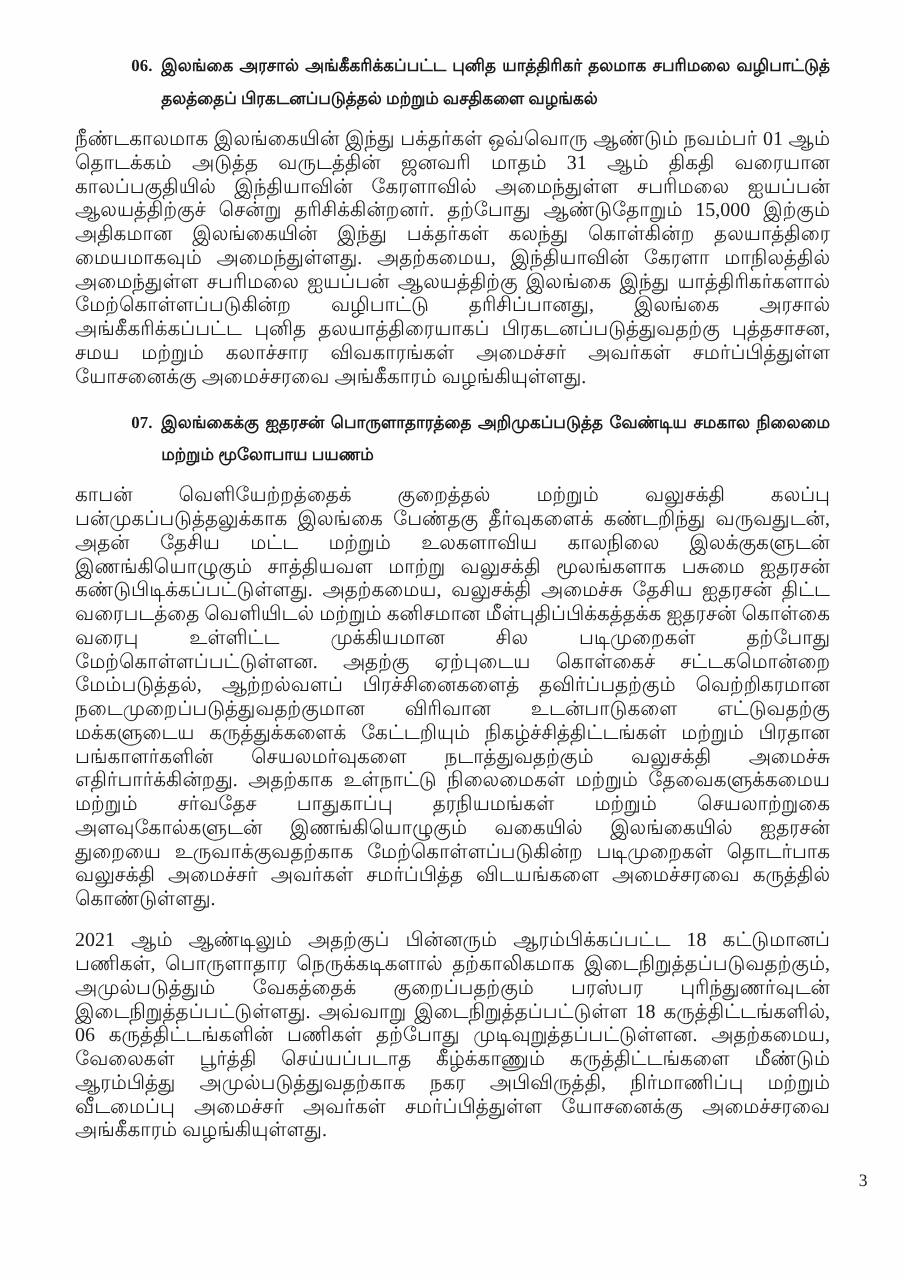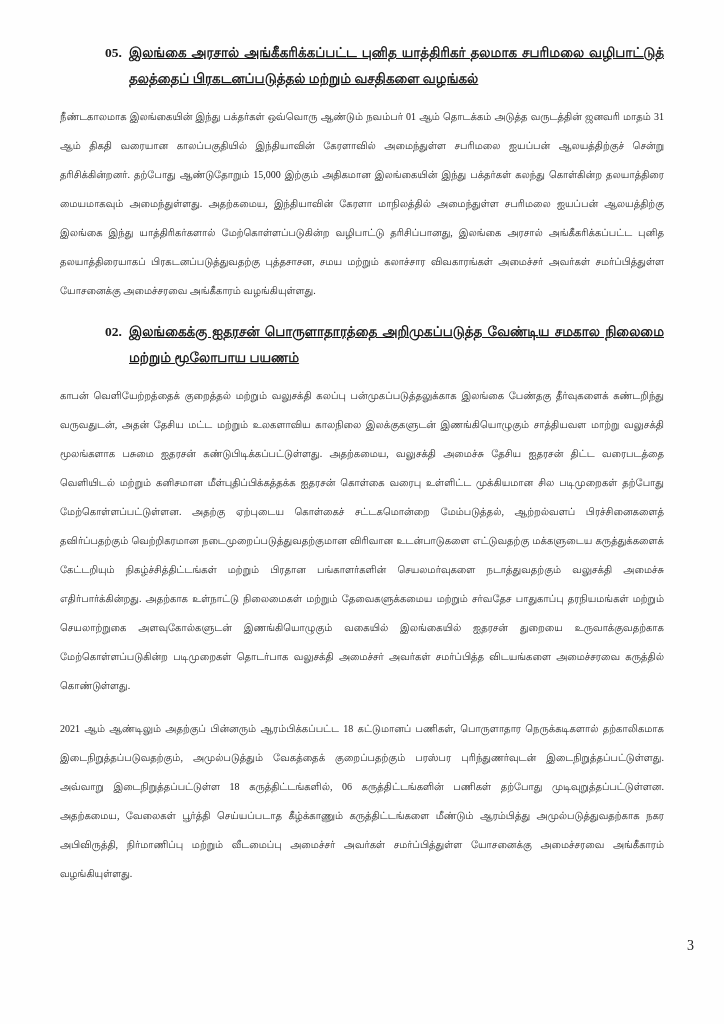--- a/index.html
+++ b/index.html
@@ -32,54 +32,53 @@
     line-height: 26px;
     margin: 0 0 10px 45px;
   }
   .sec-num {
     flex: 0 0 24px;
     white-space: nowrap;
   }
   .sec-title {
     flex: 1 1 auto;
     text-align: justify;
-    text-decoration: underline;
   }
   .para {
-    font-size: 10px;
-    line-height: 29px;
+    font-size: 16px;
+    line-height: 19px;
     text-align: justify;
     text-justify: inter-word;
     margin: 0 0 14px 0;
   }
   .page-number {
     position: absolute;
     right: 30px;
     top: 938px;
     font-size: 14px;
     color: #1a1a1a;
   }
 </style>
 </head>
 <body>
 
 <div class="page">
   <div class="content">
 
     <div class="section">
       <div class="section-heading">
-        <span class="sec-num">05.</span>
+        <span class="sec-num">06.</span>
         <span class="sec-title">இலங்கை அரசால் அங்கீகரிக்கப்பட்ட புனித யாத்திரிகர் தலமாக சபரிமலை வழிபாட்டுத் தலத்தைப் பிரகடனப்படுத்தல் மற்றும் வசதிகளை வழங்கல்</span>
       </div>
       <div class="para">நீண்டகாலமாக இலங்கையின் இந்து பக்தர்கள் ஒவ்வொரு ஆண்டும் நவம்பர் 01 ஆம் தொடக்கம் அடுத்த வருடத்தின் ஜனவரி மாதம் 31 ஆம் திகதி வரையான காலப்பகுதியில் இந்தியாவின் கேரளாவில் அமைந்துள்ள சபரிமலை ஐயப்பன் ஆலயத்திற்குச் சென்று தரிசிக்கின்றனர். தற்போது ஆண்டுதோறும் 15,000 இற்கும் அதிகமான இலங்கையின் இந்து பக்தர்கள் கலந்து கொள்கின்ற தலயாத்திரை மையமாகவும் அமைந்துள்ளது. அதற்கமைய, இந்தியாவின் கேரளா மாநிலத்தில் அமைந்துள்ள சபரிமலை ஐயப்பன் ஆலயத்திற்கு இலங்கை இந்து யாத்திரிகர்களால் மேற்கொள்ளப்படுகின்ற வழிபாட்டு தரிசிப்பானது, இலங்கை அரசால் அங்கீகரிக்கப்பட்ட புனித தலயாத்திரையாகப் பிரகடனப்படுத்துவதற்கு புத்தசாசன, சமய மற்றும் கலாச்சார விவகாரங்கள் அமைச்சர் அவர்கள் சமர்ப்பித்துள்ள யோசனைக்கு அமைச்சரவை அங்கீகாரம் வழங்கியுள்ளது.</div>
     </div>
 
     <div class="section">
       <div class="section-heading">
-        <span class="sec-num">02.</span>
+        <span class="sec-num">07.</span>
         <span class="sec-title">இலங்கைக்கு ஐதரசன் பொருளாதாரத்தை அறிமுகப்படுத்த வேண்டிய சமகால நிலைமை மற்றும் மூலோபாய பயணம்</span>
       </div>
       <div class="para">காபன் வெளியேற்றத்தைக் குறைத்தல் மற்றும் வலுசக்தி கலப்பு பன்முகப்படுத்தலுக்காக இலங்கை பேண்தகு தீர்வுகளைக் கண்டறிந்து வருவதுடன், அதன் தேசிய மட்ட மற்றும் உலகளாவிய காலநிலை இலக்குகளுடன் இணங்கியொழுகும் சாத்தியவள மாற்று வலுசக்தி மூலங்களாக பசுமை ஐதரசன் கண்டுபிடிக்கப்பட்டுள்ளது. அதற்கமைய, வலுசக்தி அமைச்சு தேசிய ஐதரசன் திட்ட வரைபடத்தை வெளியிடல் மற்றும் கனிசமான மீள்புதிப்பிக்கத்தக்க ஐதரசன் கொள்கை வரைபு உள்ளிட்ட முக்கியமான சில படிமுறைகள் தற்போது மேற்கொள்ளப்பட்டுள்ளன. அதற்கு ஏற்புடைய கொள்கைச் சட்டகமொன்றை மேம்படுத்தல், ஆற்றல்வளப் பிரச்சினைகளைத் தவிர்ப்பதற்கும் வெற்றிகரமான நடைமுறைப்படுத்துவதற்குமான விரிவான உடன்பாடுகளை எட்டுவதற்கு மக்களுடைய கருத்துக்களைக் கேட்டறியும் நிகழ்ச்சித்திட்டங்கள் மற்றும் பிரதான பங்காளர்களின் செயலமர்வுகளை நடாத்துவதற்கும் வலுசக்தி அமைச்சு எதிர்பார்க்கின்றது. அதற்காக உள்நாட்டு நிலைமைகள் மற்றும் தேவைகளுக்கமைய மற்றும் சர்வதேச பாதுகாப்பு தரநியமங்கள் மற்றும் செயலாற்றுகை அளவுகோல்களுடன் இணங்கியொழுகும் வகையில் இலங்கையில் ஐதரசன் துறையை உருவாக்குவதற்காக மேற்கொள்ளப்படுகின்ற படிமுறைகள் தொடர்பாக வலுசக்தி அமைச்சர் அவர்கள் சமர்ப்பித்த விடயங்களை அமைச்சரவை கருத்தில் கொண்டுள்ளது.</div>
     </div>
 
     <div class="section">
       <div class="para">2021 ஆம் ஆண்டிலும் அதற்குப் பின்னரும் ஆரம்பிக்கப்பட்ட 18 கட்டுமானப் பணிகள், பொருளாதார நெருக்கடிகளால் தற்காலிகமாக இடைநிறுத்தப்படுவதற்கும், அமுல்படுத்தும் வேகத்தைக் குறைப்பதற்கும் பரஸ்பர புரிந்துணர்வுடன் இடைநிறுத்தப்பட்டுள்ளது. அவ்வாறு இடைநிறுத்தப்பட்டுள்ள 18 கருத்திட்டங்களில், 06 கருத்திட்டங்களின் பணிகள் தற்போது முடிவுறுத்தப்பட்டுள்ளன. அதற்கமைய, வேலைகள் பூர்த்தி செய்யப்படாத கீழ்க்காணும் கருத்திட்டங்களை மீண்டும் ஆரம்பித்து அமுல்படுத்துவதற்காக நகர அபிவிருத்தி, நிர்மாணிப்பு மற்றும் வீடமைப்பு அமைச்சர் அவர்கள் சமர்ப்பித்துள்ள யோசனைக்கு அமைச்சரவை அங்கீகாரம் வழங்கியுள்ளது.</div>
 
     </div>
 

